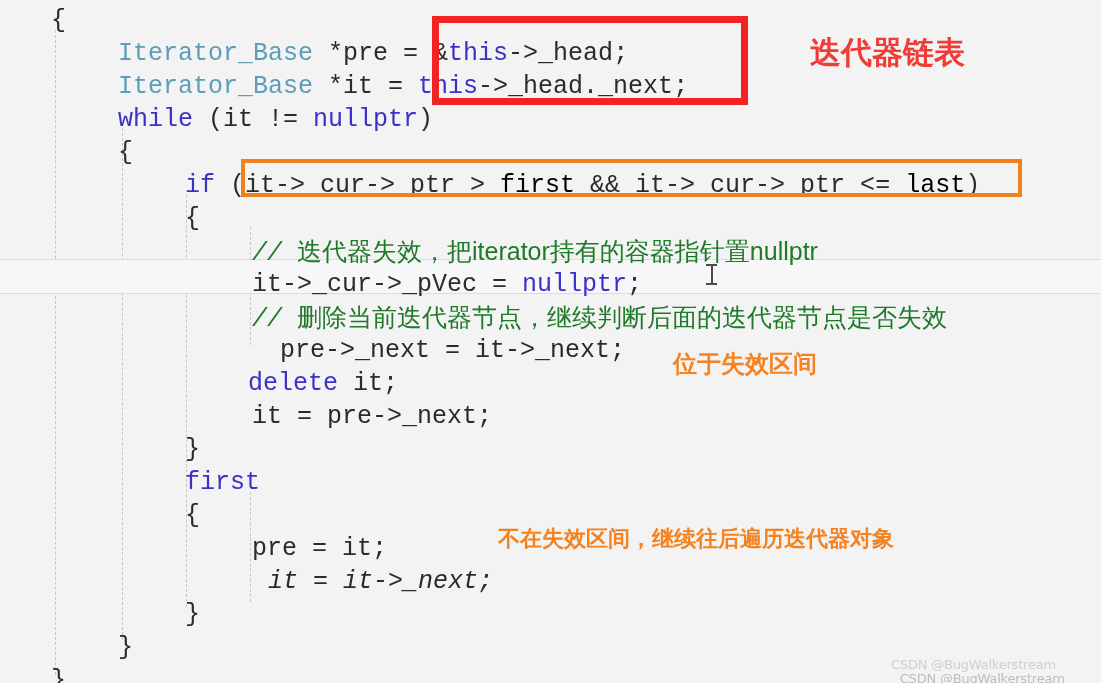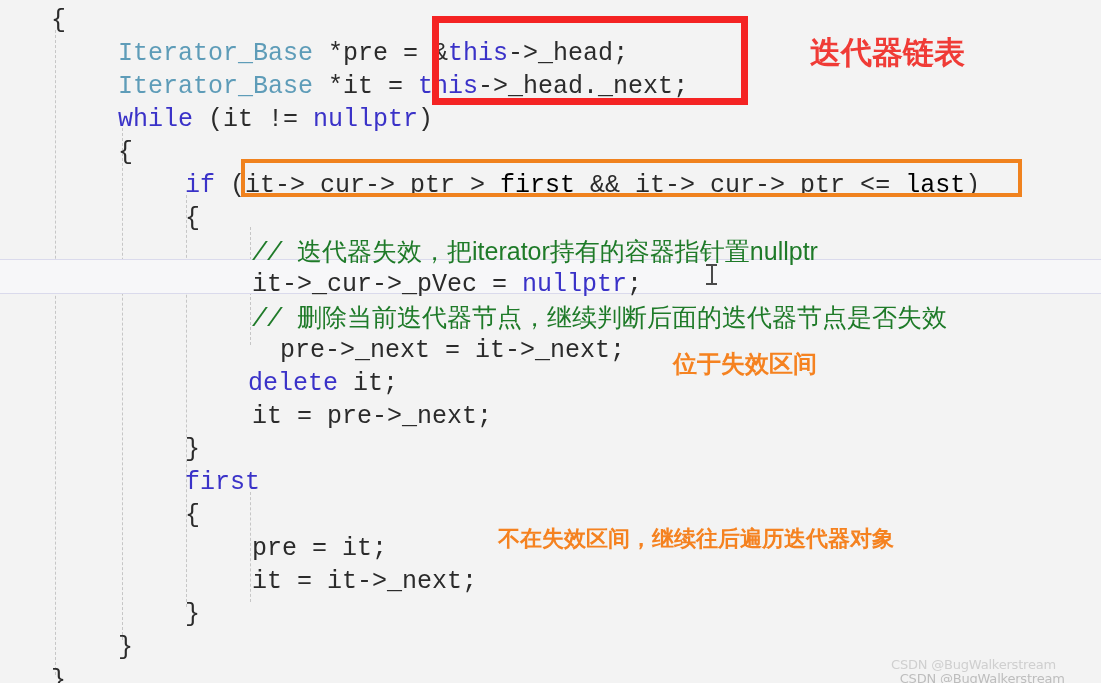--- a/index.html
+++ b/index.html
@@ -142,21 +142,21 @@
         <div class="code-line" style="left: 252px; top: 235px;"><span class="tok-comment"><span class="slashes">// </span>迭代器失效，把iterator持有的容器指针置nullptr</span></div>
         <div class="code-line" style="left: 252px; top: 268px;"><span class="tok-plain">it-&gt;_cur-&gt;_pVec = </span><span class="tok-kw">nullptr</span><span class="tok-plain">;</span></div>
         <div class="code-line" style="left: 252px; top: 301px;"><span class="tok-comment"><span class="slashes">// </span>删除当前迭代器节点，继续判断后面的迭代器节点是否失效</span></div>
         <div class="code-line" style="left: 252px; top: 334px; margin-left: 28px;"><span class="tok-plain">pre-&gt;_next = it-&gt;_next;</span></div>
         <div class="code-line" style="left: 248px; top: 367px;"><span class="tok-kw">delete</span><span class="tok-plain"> it;</span></div>
         <div class="code-line" style="left: 252px; top: 400px;"><span class="tok-plain">it = pre-&gt;_next;</span></div>
         <div class="code-line" style="left: 185px; top: 433px;"><span class="tok-plain">}</span></div>
         <div class="code-line" style="left: 185px; top: 466px;"><span class="tok-kw">first</span></div>
         <div class="code-line" style="left: 185px; top: 499px;"><span class="tok-plain">{</span></div>
         <div class="code-line" style="left: 252px; top: 532px;"><span class="tok-plain">pre = it;</span></div>
-        <div class="code-line" style="left: 252px; top: 565px;"><span class="tok-plain">it = it-&gt;_next;</span></div>
+        <div class="code-line" style="left: 268px; top: 565px; font-style: italic;"><span class="tok-plain">it = it-&gt;_next;</span></div>
         <div class="code-line" style="left: 185px; top: 598px;"><span class="tok-plain">}</span></div>
         <div class="code-line" style="left: 118px; top: 631px;"><span class="tok-plain">}</span></div>
         <div class="code-line" style="left: 51px; top: 664px;"><span class="tok-plain">}</span></div>
       </div>
 
     <div class="ibeam" style="left:706px; top:264px;">
         <i></i>
       </div>
   </div>
 

